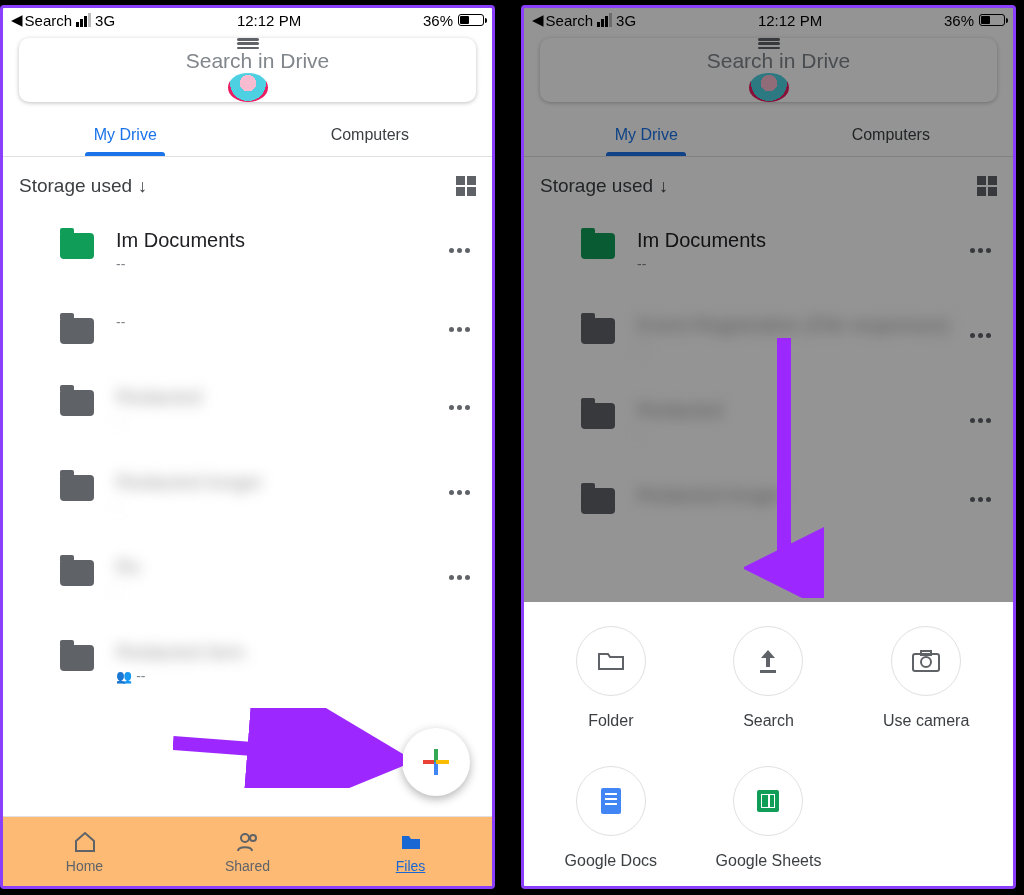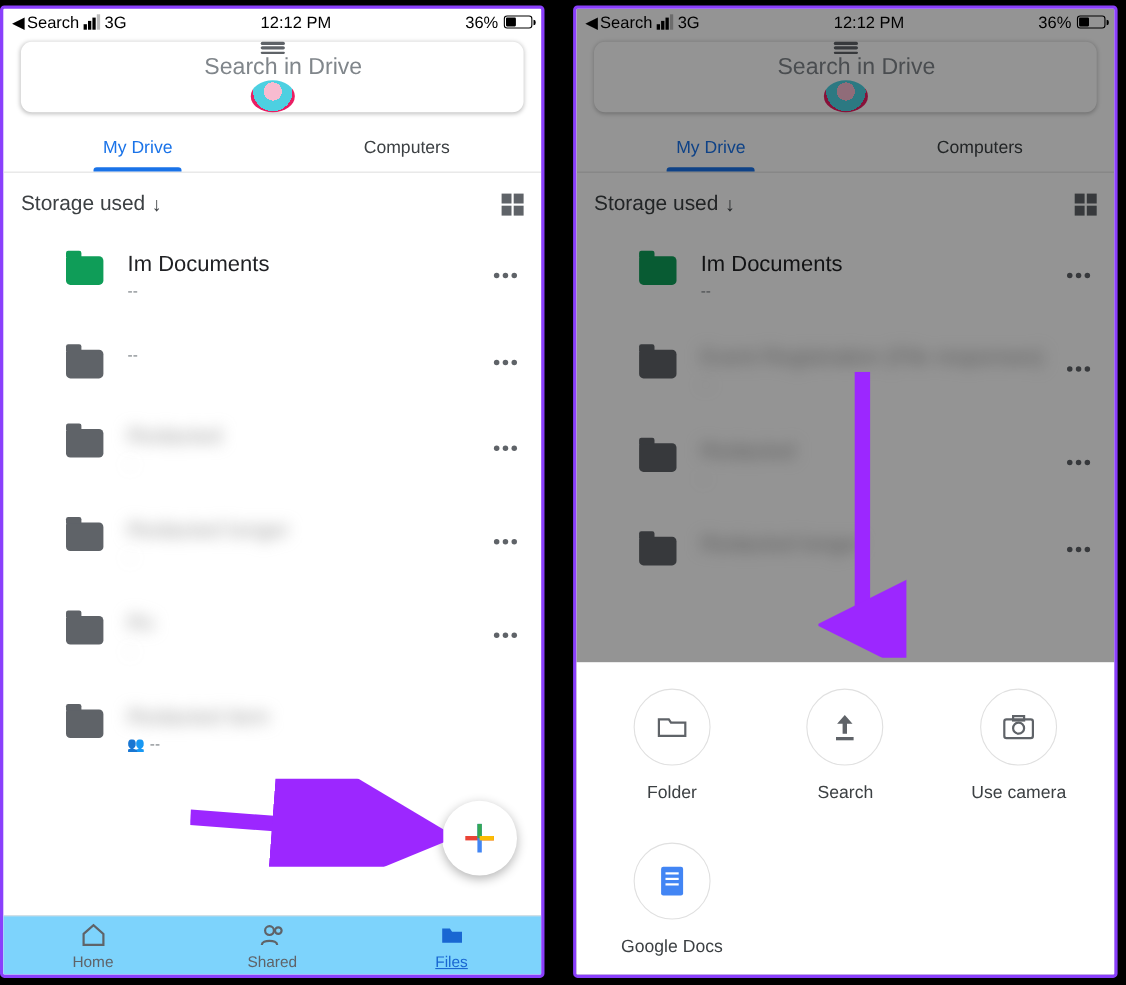--- a/index.html
+++ b/index.html
@@ -60,21 +60,21 @@
   
   .fab { position:absolute; right:22px; bottom:90px; width:68px; height:68px; border-radius:50%; background:#fff; box-shadow:0 3px 10px rgba(0,0,0,0.3); display:flex; align-items:center; justify-content:center; z-index:3;}
   .plus { width:26px; height:26px; position:relative;}
   .plus::before,.plus::after{content:"";position:absolute; background:linear-gradient(90deg,#ea4335,#fbbc04,#34a853,#4285f4);}
   .plus-v{position:absolute;left:11px;top:0;width:4px;height:26px;background:#4285f4;}
   .plus-h{position:absolute;top:11px;left:0;height:4px;width:26px;background:#ea4335;}
   .plus-v2{position:absolute;left:11px;top:0;width:4px;height:13px;background:#34a853;}
   .plus-h2{position:absolute;top:11px;left:13px;height:4px;width:13px;background:#fbbc04;}
 
   
-  .bottomnav { height:54px; border-top:1px solid #e0e0e0; display:flex; background:#7dd3fc; }
+  .bottomnav { height:70px; border-top:1px solid #e0e0e0; display:flex; background:#fdba74; }
   .navitem { flex:1; display:flex; flex-direction:column; align-items:center; justify-content:center; gap:4px; color:#5f6368; font-size:14px;}
   .navitem.active{ color:#1967d2;text-decoration:underline;}
   .navicon { width:24px; height:24px; display:flex; align-items:center; justify-content:center;}
 
   
   .arrow-annot { position:absolute; z-index:8; pointer-events:none; }
 
   
   .sheet { position:absolute; bottom:0; left:0; right:0; background:#fff; z-index:10; padding: 24px 8px 16px 8px; }
   .sheetgrid { display:grid; grid-template-columns:repeat(3,1fr); row-gap:36px; }
@@ -400,15 +400,21 @@
             </svg>
           </div>
         <div class="sheetlabel">Use camera</div>
       </div>
       <div class="sheetitem">
         <div class="sheetcircle">
             <div class="docbox"></div>
           </div>
         <div class="sheetlabel">Google Docs</div>
       </div>
+      <div class="sheetitem">
+        <div class="sheetcircle">
+            <div class="sheetbox"></div>
+          </div>
+        <div class="sheetlabel">Google Sheets</div>
+      </div>
     </div>
   </div>
 </div>
 
 </body></html>

